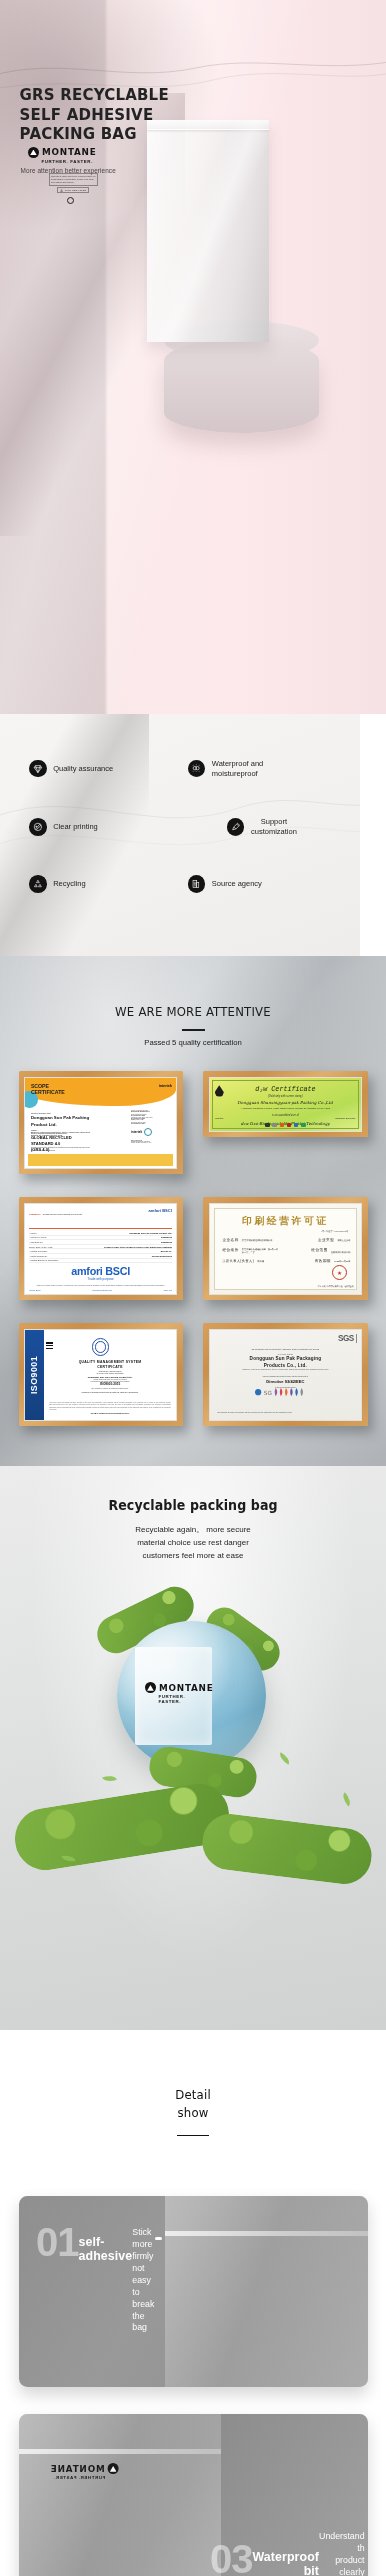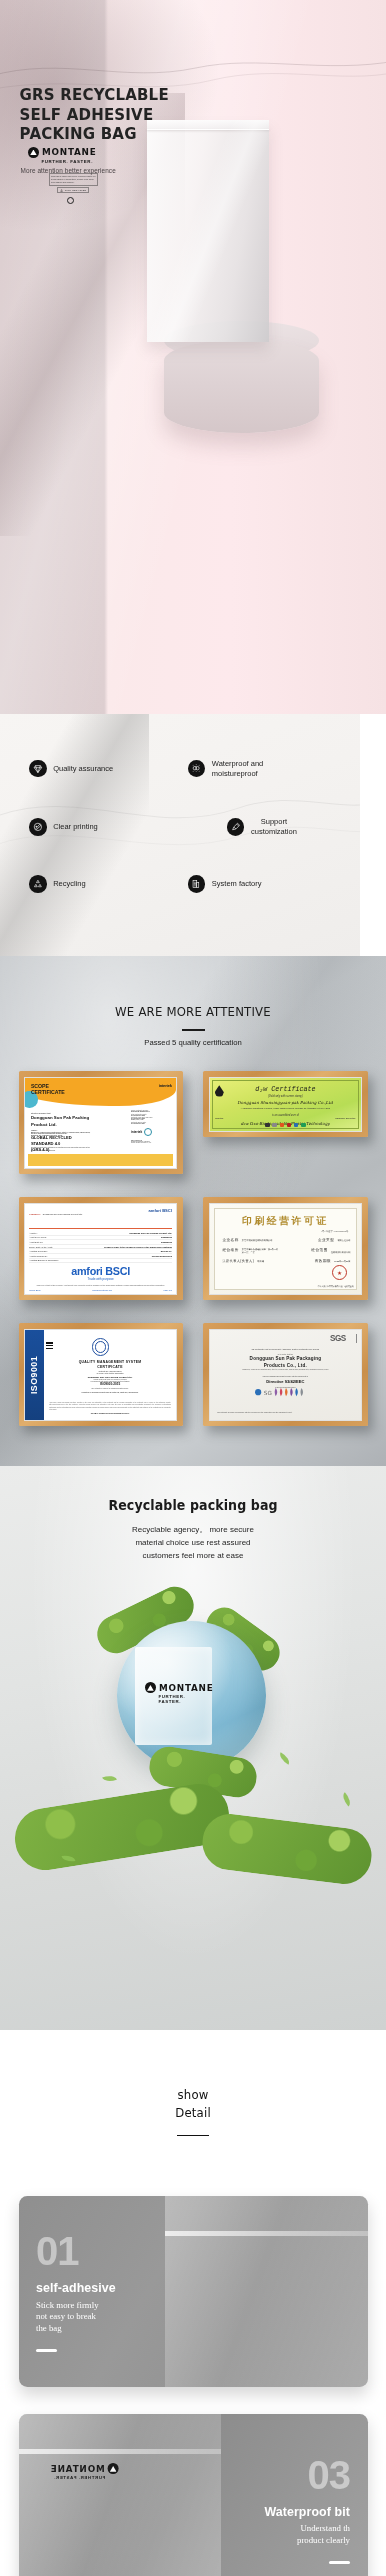--- a/index.html
+++ b/index.html
@@ -222,21 +222,21 @@
   }
   .c-iso-emb { position:absolute; left:0; right:0; top:8.2px; display:flex; justify-content:center;}
   .c-iso-emb i { width:17.5px;height:17.5px;border-radius:50%;border:1.5px solid #1f4fa0; display:block; position:relative;}
   .c-iso-emb i:after{content:"";position:absolute;inset:2.1px;border-radius:50%;border:1px solid #1f4fa0;}
   .c-iso-t { position:absolute; left:23px; right:4.1px; top:30px; text-align:center; font-size:3.4px; font-weight:700; letter-spacing:0.3px; color:#111; line-height:1.5;}
   .c-iso-lines { position:absolute; left:24px; right:5.2px; top:41px;}
   .c-iso-std { position:absolute; left:23px; right:4.1px; top:52px; text-align:center; font-size:3.1px; font-weight:700; color:#111;}
 
   
   .c-sgs { position:absolute; inset:0; background:linear-gradient(170deg,#f4f3ef,#eceae4);}
-  .c-sgs-l { position:absolute; right:4.1px; top:4.1px; font-size:8.2px; font-weight:700; color:#5a5a5a; letter-spacing:-0.5px; border-right:1.5px solid #8a8a8a; padding-right:10px;}
+  .c-sgs-l { position:absolute; right:4.1px; top:4.1px; font-size:8.2px; font-weight:700; color:#5a5a5a; letter-spacing:-0.5px; border-right:1.5px solid #8a8a8a; padding-right:2px;}
   .c-sgs-top { position:absolute; left:5.2px; right:5.2px; top:17.5px; font-size:2px; color:#444; text-align:center;}
   .c-sgs-co { position:absolute; left:0; right:0; top:26px; text-align:center; font-size:4.6px; font-weight:700; color:#1b1b1b; line-height:1.45; letter-spacing:0.2px;}
   .c-sgs-d { position:absolute; left:0; right:0; top:49px; text-align:center; font-size:4.1px; font-weight:700; color:#111;}
   .c-sgs-fish { position:absolute; left:0; right:0; bottom:20.6px; height:13.4px; display:flex; align-items:center; justify-content:center; gap:0.5px;}
   .c-sgs-note { position:absolute; left:7.2px; right:7.2px; bottom:5.2px; font-size:1.6px; color:#555; line-height:1.6;}
 
   
   .recy {
     position:relative; width:386px; height:564px; overflow:hidden;
     background:
@@ -290,26 +290,26 @@
   .card-img {
     position:absolute; top:0; bottom:0; width:58%;
     background:linear-gradient(110deg, rgba(255,255,255,.34), rgba(255,255,255,.10) 45%, rgba(255,255,255,.28));
   }
   .card-img.right { right:0; }
   .card-img.left { left:0; }
   .card-img:before {
     content:""; position:absolute; left:0; right:0; top:18%; height:5.2px;
     background:linear-gradient(90deg, rgba(255,255,255,.75), rgba(255,255,255,.3));
   }
-  .card-body { position:absolute; top:0; bottom:0; padding:27px 17.5px; display:flex; flex-direction:column; justify-content:center; width:46%; }
+  .card-body { position:absolute; top:0; bottom:0; padding:27px 17.5px; display:flex; justify-content:center; width:46%; }
   .card-body.left { left:0; }
   .card-body.right { right:0; text-align:right; align-items:flex-end; }
   .card-num { font-size:40px; font-weight:700; color:rgba(255,255,255,.48); line-height:.95; letter-spacing:-1px; }
   .card-title { margin-top:11.3px; font-size:12.4px; font-weight:700; color:#fff; letter-spacing:0.1px;}
-  .card-desc { margin-top:4.1px; font-size:8.8px; color:#fff; line-height:1.35;font-family:Liberation Serif, serif; }
+  .card-desc { margin-top:4.1px; font-size:8.8px; color:#fff; line-height:1.35; }
   .card-dash { margin-top:13.4px; width:20.6px; height:3.1px; background:#fff; border-radius:1.5px; }
   .card-body.right .card-dash { align-self:flex-end; }
   .card-logo-ov { position:absolute; right:24px; top:58px; opacity:.95;}
 
   .mirror { transform:scaleX(-1); }
 </style>
 </head>
 <body>
 
 <div class="page">
@@ -420,21 +420,21 @@
       </div>
 
       <div class="feat-item">
         <span class="feat-icon">
           <svg width="9.8" height="9.8" viewBox="0 0 24 24">
             <rect x="5" y="4" width="9" height="17" fill="none" stroke="#fff" stroke-width="1.5"></rect>
             <rect x="14" y="9" width="5" height="12" fill="none" stroke="#fff" stroke-width="1.5"></rect>
             <path d="M7 8 H12 M7 11 H12 M7 14 H12 M7 17 H12" stroke="#fff" stroke-width="1.3"></path>
           </svg>
         </span>
-        <span class="feat-label">System factory</span>
+        <span class="feat-label">Source agency</span>
       </div>
 
     </div>
   </section>
 
   <section class="certs">
     <div class="certs-head">
       <div class="certs-title">
         <div>WE ARE MORE ATTENTIVE</div>
       </div>
@@ -666,22 +666,22 @@
           <div class="c-sgs-note">This certificate is issued in accordance with the procedures of the organization and the assessment report.</div>
         </div>
       </div>
 
     </div>
   </section>
 
   <section class="recy">
     <h2 class="recy-title">Recyclable packing bag</h2>
     <div class="recy-sub">
-      <div>Recyclable agency。 more secure</div>
-      <div>material choice  use rest assured</div>
+      <div>Recyclable again。 more secure</div>
+      <div>material choice  use rest danger</div>
       <div>customers feel more at ease</div>
     </div>
 
     <div class="moss a"></div>
     <div class="moss b"></div>
     <div class="globe"></div>
     <div class="globe-bag"></div>
     <div class="globe-logo">
       <div class="montane-row">
         <span class="montane-mark"></span>
@@ -693,22 +693,22 @@
     <div class="moss d"></div>
     <div class="moss e"></div>
     <span class="leaf" style="left:103px;top:309px;transform:rotate(-20deg)"></span>
     <span class="leaf" style="left:278px;top:289px;transform:rotate(30deg)"></span>
     <span class="leaf" style="left:62px;top:389px;transform:rotate(-8deg)"></span>
     <span class="leaf" style="left:340px;top:330px;transform:rotate(48deg)"></span>
   </section>
 
   <section class="detail-head">
     <div class="t">
+      <div>Detail</div>
       <div>show</div>
-      <div>Detail</div>
     </div>
     <div class="detail-rule"></div>
   </section>
 
   <section class="cards">
 
     <div class="card c1">
       <div class="card-img right"></div>
       <div class="card-body left">
         <div class="card-num">01</div>

